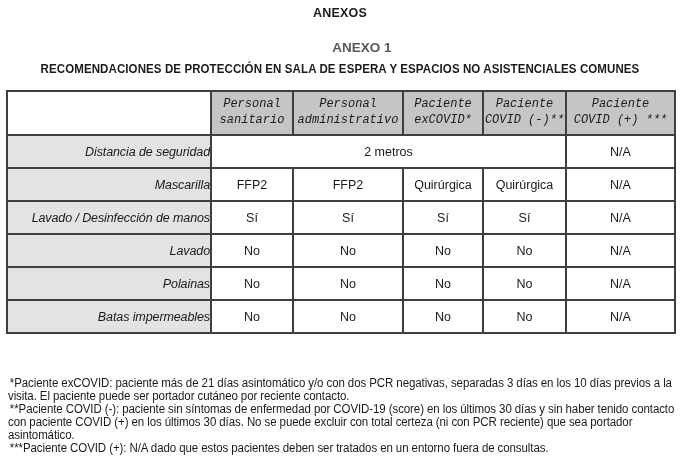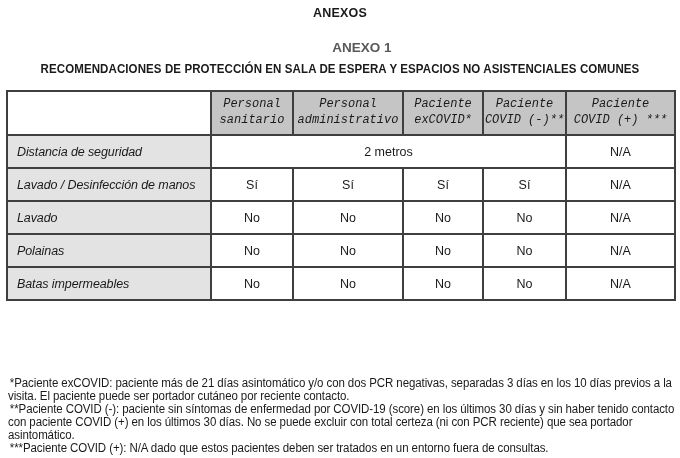--- a/index.html
+++ b/index.html
@@ -44,21 +44,21 @@
   td.corner { border: none; background: transparent; }
   th.col-hdr {
     background: var(--header_bg, #c5c5c5);
     font-style: italic; font-weight: 400;
     font-size: 12px; line-height: 1.3;
     text-align: center;
   }
   td.row-label {
     background: var(--label_bg, #e3e3e3);
     font-style: italic;
-    text-align: left; padding-left: 9px;
+    text-align: right; padding-left: 9px;
     letter-spacing: -0.1px;
   }
   td.val {
     background: #ffffff;
     text-align: center;
   }
   .footnotes {
     position: absolute; top: 377px; left: 8px;
     width: 726px;
     transform: scaleX(0.92); transform-origin: 0 0;
@@ -91,20 +91,28 @@
     <th class="col-hdr"><span>Paciente</span><br><span>exCOVID*</span></th>
     <th class="col-hdr"><span>Paciente</span><br><span>COVID (-)**</span></th>
     <th class="col-hdr"><span>Paciente</span><br><span>COVID (+) ***</span></th>
   </tr>
   <tr class="body-row">
     <td class="row-label">Distancia de seguridad</td>
     <td class="val" colspan="4">2 metros</td>
     <td class="val">N/A</td>
   </tr>
   <tr class="body-row">
+    <td class="row-label">Mascarilla</td>
+    <td class="val">FFP2</td>
+    <td class="val">FFP2</td>
+    <td class="val">Quirúrgica</td>
+    <td class="val">Quirúrgica</td>
+    <td class="val">N/A</td>
+  </tr>
+  <tr class="body-row">
     <td class="row-label">Lavado / Desinfección de manos</td>
     <td class="val">Sí</td>
     <td class="val">Sí</td>
     <td class="val">Sí</td>
     <td class="val">Sí</td>
     <td class="val">N/A</td>
   </tr>
   <tr class="body-row">
     <td class="row-label">Lavado</td>
     <td class="val">No</td>

